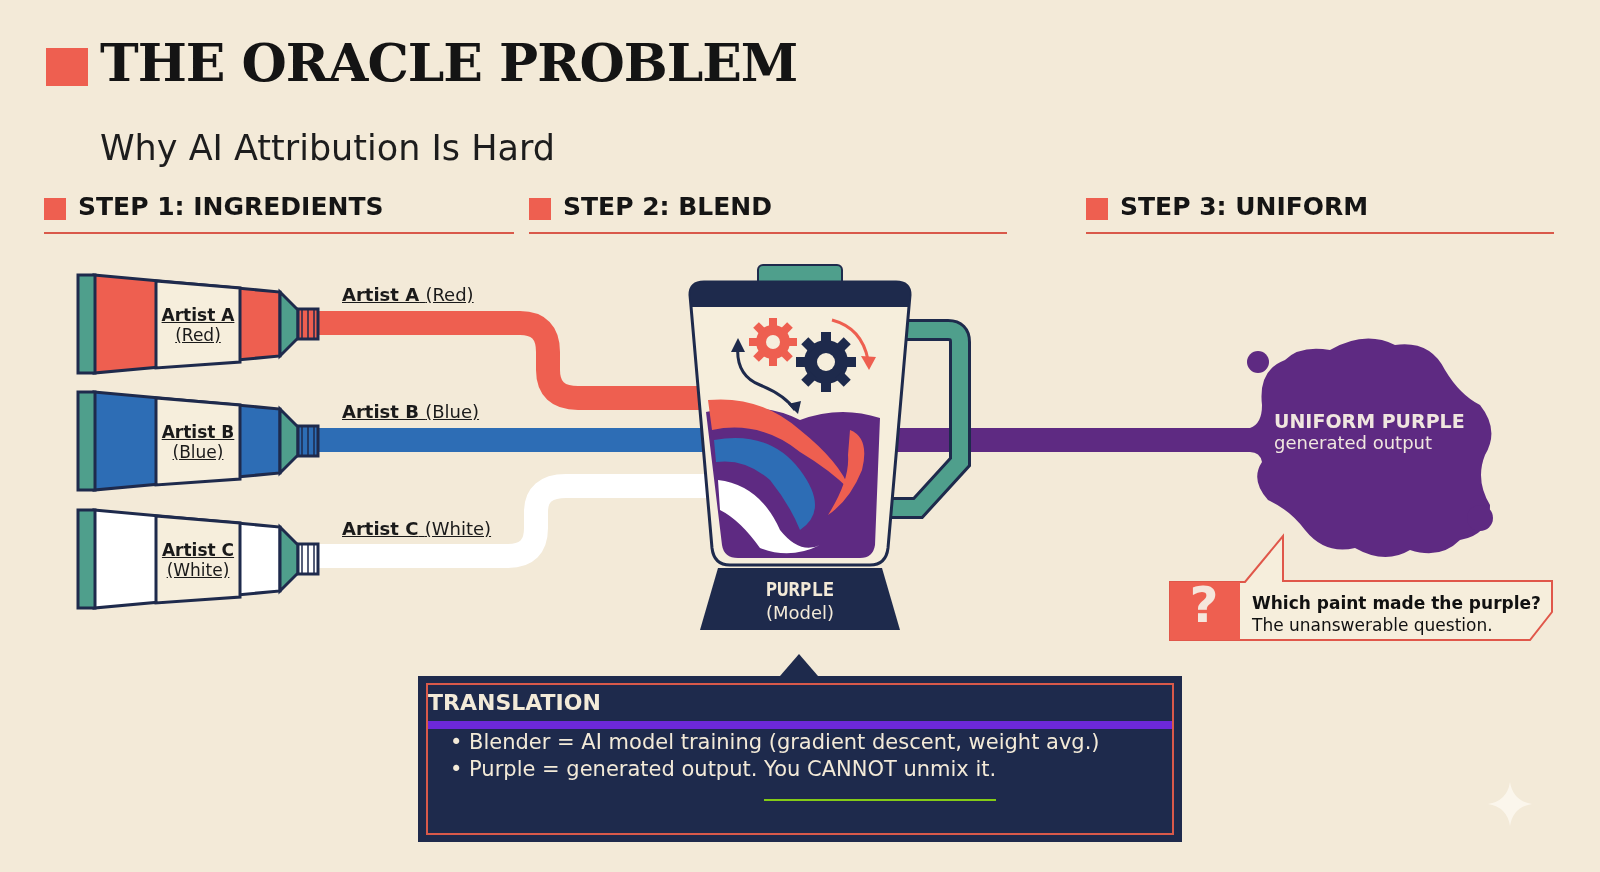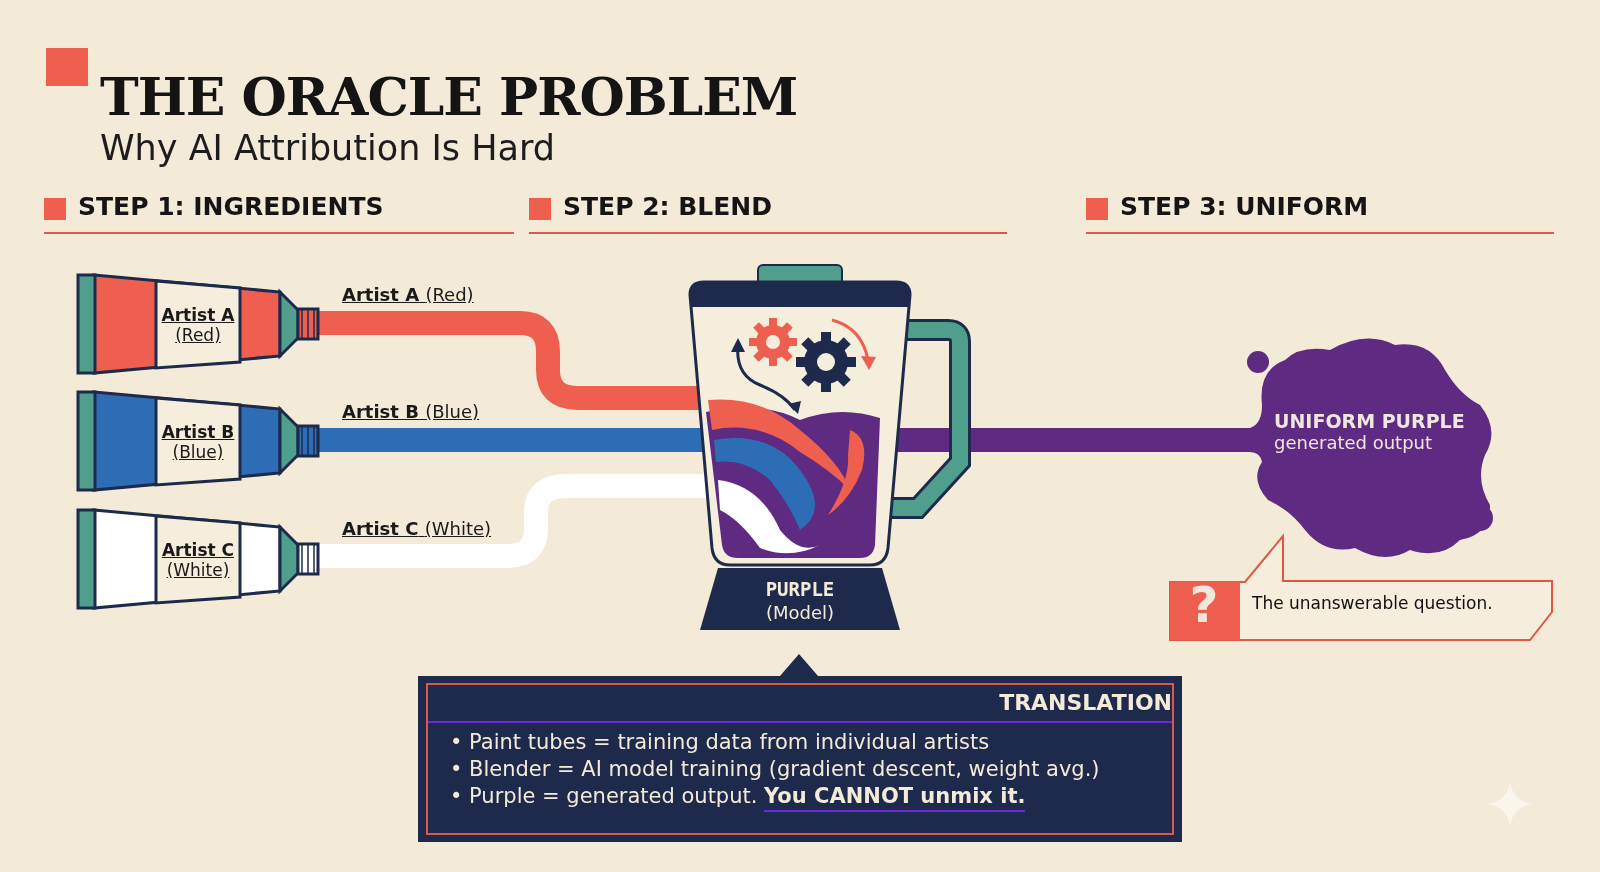--- a/index.html
+++ b/index.html
@@ -1,41 +1,41 @@
 <!DOCTYPE html>
 <html><head>
 <meta charset="utf-8">
 <style>
   html,body{margin:0;padding:0;}
   body{width:1600px;height:872px;background:#f3ead8;position:relative;overflow:hidden;font-family:"Liberation Sans",sans-serif;color:#111;}
   .abs{position:absolute;}
   .title-sq{left:46px;top:48px;width:42px;height:38px;background:#ee5f50;}
-  .title{left:100px;top:32px;font-family:"DejaVu Serif",serif;font-weight:bold;font-size:52px;letter-spacing:-1px;color:#141414;margin-top:34px;}
+  .title{left:100px;top:32px;font-family:"DejaVu Serif",serif;font-weight:bold;font-size:52px;letter-spacing:-1px;color:#141414;}
   .subtitle{left:100px;top:104px;font-family:"DejaVu Sans",sans-serif;font-size:35px;color:#1d1d1d;margin-top:24px;}
   .step{top:190px;height:50px;}
   .step .sq{position:absolute;left:0;top:8px;width:22px;height:22px;background:#ee5f50;}
   .step .lbl{position:absolute;left:34px;top:2px;font-family:"DejaVu Sans",sans-serif;font-weight:bold;font-size:25px;color:#151515;white-space:nowrap;}
   .step .ln{position:absolute;left:0;top:42px;height:2px;background:#d9594a;}
   .tube-label{font-family:"DejaVu Sans",sans-serif;font-weight:bold;font-size:17px;color:#1a1a1a;white-space:nowrap;text-decoration:underline;}
   .tube-label .n{font-weight:normal;}
   .blend-lbl{left:700px;top:578px;width:200px;text-align:center;color:#f3ead8;}
   .blend-lbl .a{font-family:"DejaVu Sans Mono",monospace;font-weight:bold;font-size:19px;display:block;}
   .blend-lbl .b{font-family:"DejaVu Sans",sans-serif;font-size:18px;display:block;margin-top:2px;}
   .purple-lbl{left:1274px;top:410px;width:260px;text-align:left;color:#f0e6df;}
   .purple-lbl .a{font-family:"DejaVu Sans",sans-serif;font-weight:bold;font-size:19px;display:block;}
   .purple-lbl .b{font-family:"DejaVu Sans",sans-serif;font-size:18px;display:block;}
   .q-text{left:1252px;top:592px;font-family:"DejaVu Sans",sans-serif;font-size:17px;color:#111;line-height:22px;white-space:nowrap;}
   .q-text .a{font-weight:bold;display:block;}
   .q-mark{left:1168px;top:576px;width:72px;height:66px;text-align:center;font-family:"DejaVu Sans",sans-serif;font-weight:bold;font-size:50px;color:#f5e6dc;}
   .trans-box{left:418px;top:676px;width:764px;height:166px;background:#1e2a4c;}
   .trans-inner{position:absolute;left:8px;top:7px;right:8px;bottom:7px;border:2px solid #d9594a;}
-  .trans-head{position:absolute;left:0;right:0;top:0;height:36px;border-bottom:2px solid #6d28d9;text-align:right;font-family:"DejaVu Sans",sans-serif;font-weight:bold;font-size:22px;line-height:36px;color:#f3ead8;}
+  .trans-head{position:absolute;left:0;right:0;top:0;height:36px;border-bottom:8px solid #6d28d9;text-align:left;font-family:"DejaVu Sans",sans-serif;font-weight:bold;font-size:22px;line-height:36px;color:#f3ead8;}
   .trans-list{position:absolute;left:22px;top:44px;font-family:"DejaVu Sans",sans-serif;font-size:21px;line-height:27px;color:#f3ead8;list-style:none;margin:0;padding:0;}
   .trans-list li::before{content:"• ";}
-  .uline{border-bottom:2px solid #6d28d9;padding-bottom:2px;font-weight:bold;}
+  .uline{border-bottom:2px solid #84cc16;padding-bottom:18px;}
   .sparkle{left:1486px;top:780px;}
 </style>
 </head>
 <body>
 
 <div class="abs title-sq"></div>
 <div class="abs title">THE ORACLE PROBLEM</div>
 <div class="abs subtitle">Why AI Attribution Is Hard</div>
 
 <div class="abs step" style="left:44px;width:470px;">
@@ -188,28 +188,28 @@
   <span class="b">(Model)</span>
 </div>
 
 <div class="abs purple-lbl">
   <span class="a">UNIFORM PURPLE</span>
   <span class="b">generated output</span>
 </div>
 
 <div class="abs q-mark">?</div>
 <div class="abs q-text">
+  <span class="a">Which paint made the purple?</span>
   <span>The unanswerable question.</span>
 </div>
 
 <div class="abs trans-box">
   <div class="trans-inner">
     <div class="trans-head">TRANSLATION</div>
     <ul class="trans-list">
-      <li>Paint tubes = training data from individual artists</li>
       <li>Blender = AI model training (gradient descent, weight avg.)</li>
       <li><span>Purple = generated output. </span><span class="uline">You CANNOT unmix it.</span></li>
     </ul>
   </div>
 </div>
 
 <svg class="abs sparkle" width="48" height="48" viewBox="0 0 48 48">
   <path d="M24 2 Q27 21 46 24 Q27 27 24 46 Q21 27 2 24 Q21 21 24 2 Z" fill="#fbf6ec"></path>
 </svg>
 

